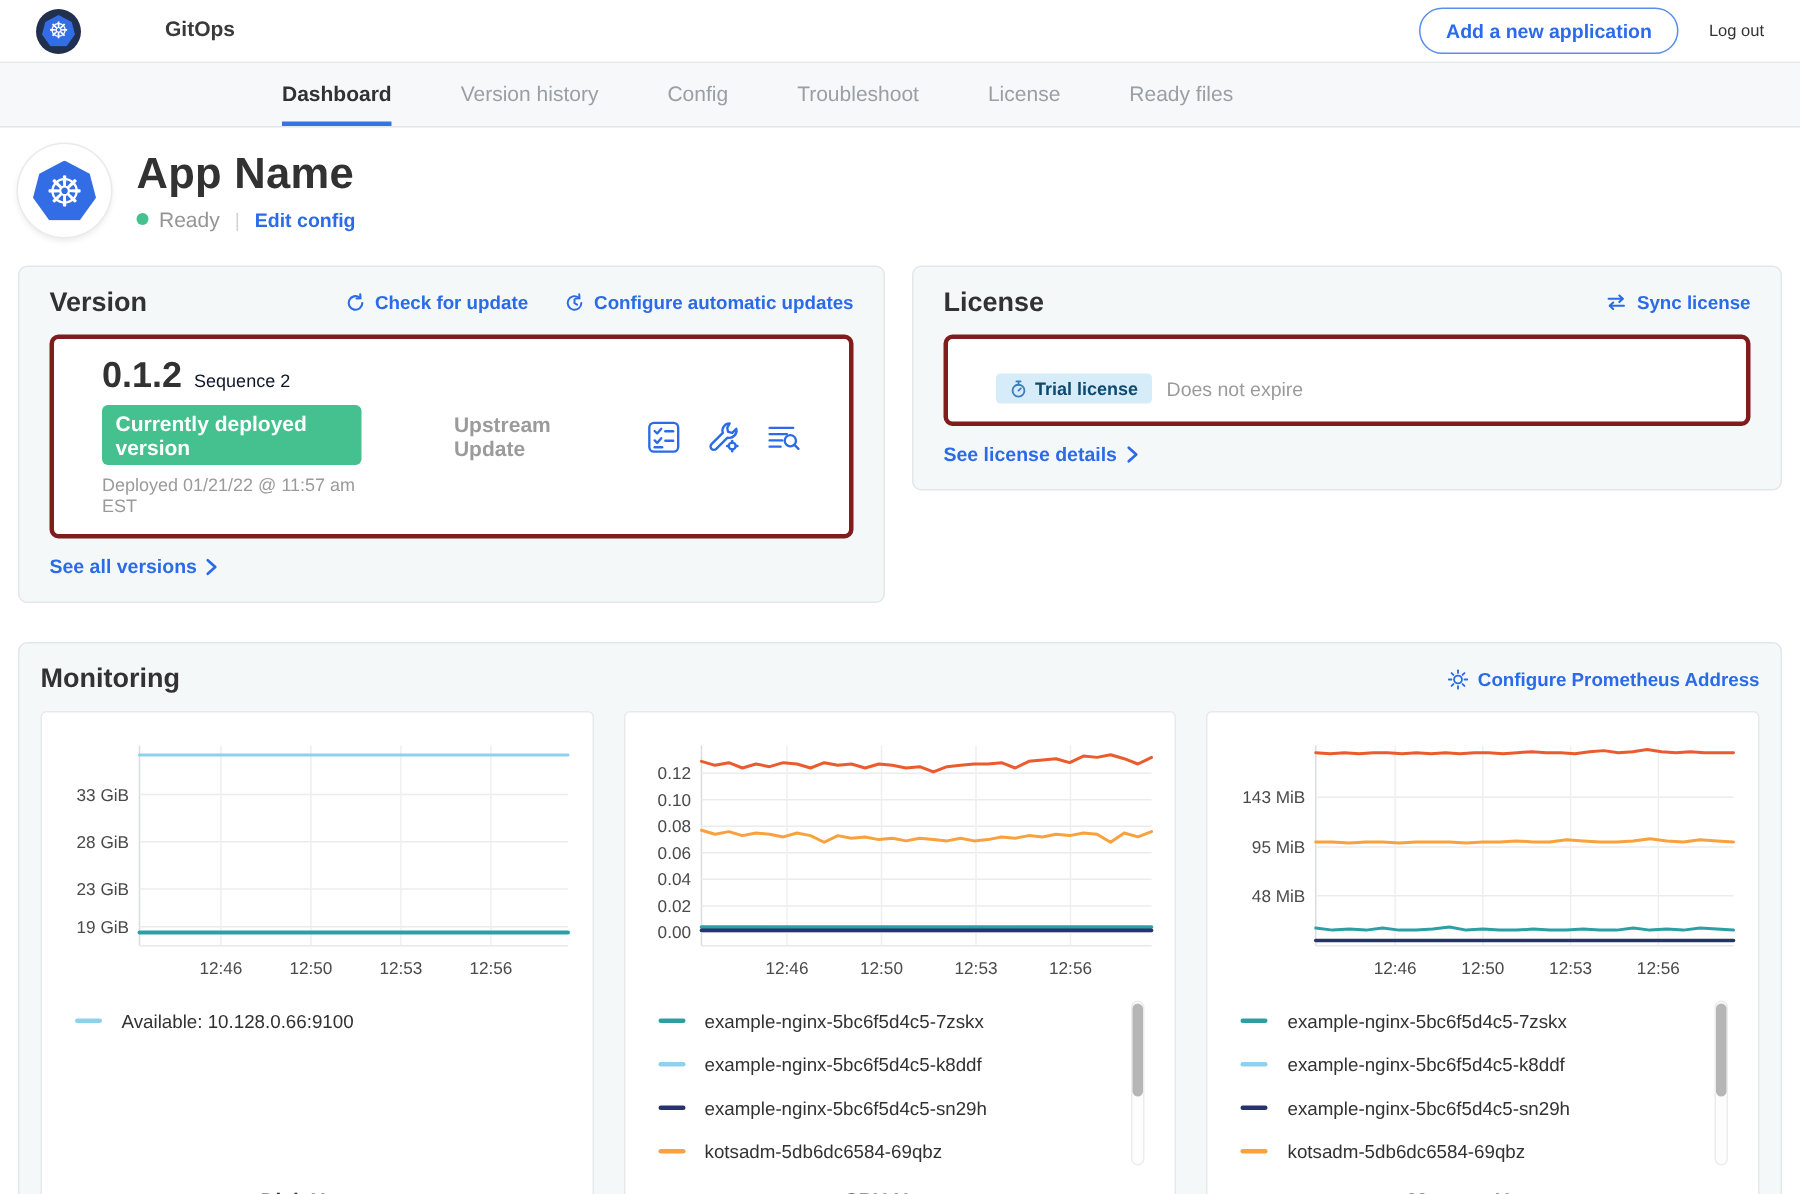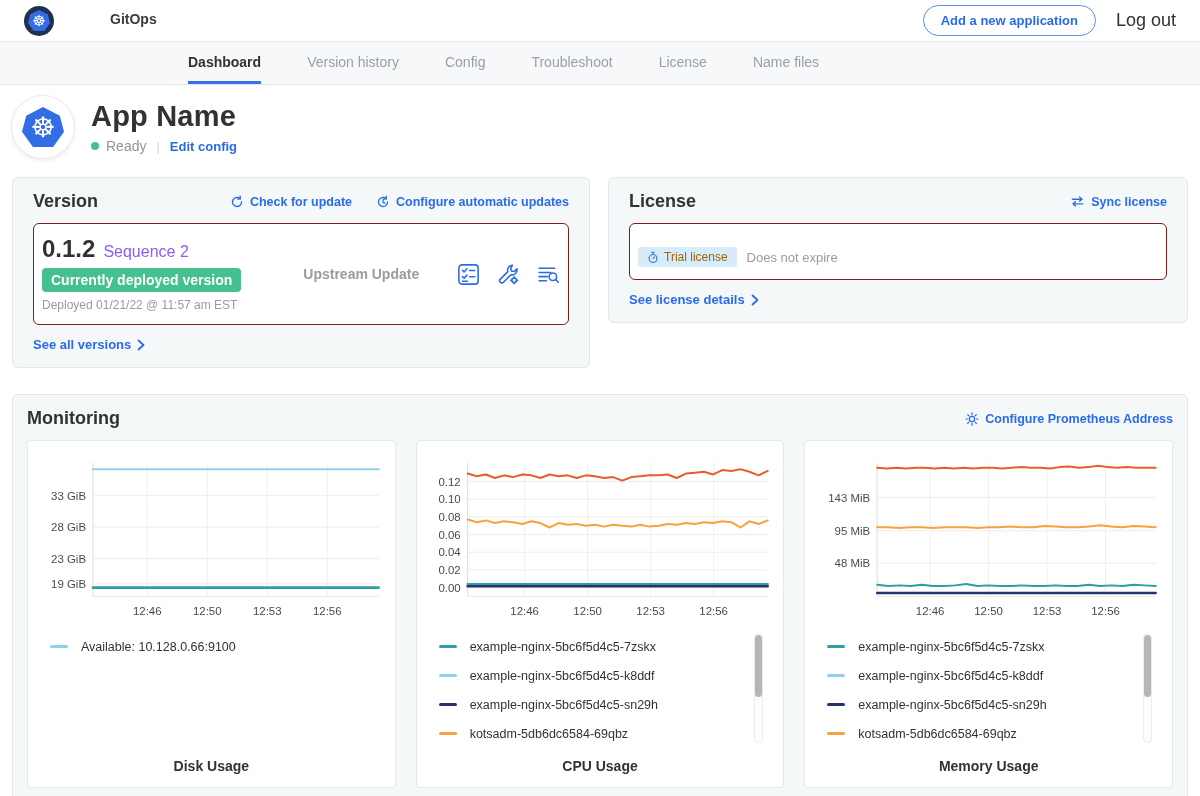--- a/index.html
+++ b/index.html
@@ -12,21 +12,21 @@
   
   .topnav { height:42px; display:flex; align-items:stretch; border-bottom:1px solid #e7e9ea; padding:0 24px; background:#fff; }
   .logo-badge { align-self:center; width:30px; height:30px; border-radius:50%; background:#22304f; display:flex; align-items:center; justify-content:center; }
   .hept { clip-path:polygon(50% 0%,90% 22%,100% 62%,74% 100%,26% 100%,0% 62%,10% 22%); background:#326de6; color:#fff; display:flex; align-items:center; justify-content:center; }
   .logo-badge .hept { width:22px; height:21px; font-size:15px; line-height:1; }
   .topnav-tabs { display:flex; margin-left:42px; }
   .topnav-tab { display:flex; align-items:center; padding:0 14px; font-size:14px; font-weight:600; color:#3a3a3a; border-bottom:3px solid transparent; cursor:pointer; }
   .topnav-tab.active { font-weight:700; border-bottom-color:#3574e2; }
   .topnav-right { margin-left:auto; display:flex; align-items:center; gap:20px; }
   .add-app-btn { background:#fff; border:1px solid #5b8def; color:#2b6be8; font-weight:700; font-size:13px; padding:7px 17px; border-radius:18px; cursor:pointer; font-family:inherit; }
-  .logout { font-size:18px; color:#323232; cursor:pointer; }
+  .logout { font-size:11px; color:#323232; cursor:pointer; }
   
   .subnav { height:43px; background:#f7f8fa; border-bottom:1px solid #e4e7e9; display:flex; align-items:stretch; padding-left:188px; }
   .subtab { display:flex; align-items:center; margin-right:46px; font-size:14px; color:#9a9fa3; border-bottom:3px solid transparent; cursor:pointer; }
   .subtab.active { color:#323232; font-weight:700; border-bottom-color:#3574e2; }
   
   .app-header { display:flex; align-items:center; padding:11px 24px 13px 12px; }
   .app-avatar { width:62px; height:62px; border-radius:50%; background:#fff; box-shadow:0 0 0 1px #e8eaec, 0 2px 5px rgba(0,0,0,.10); display:flex; align-items:center; justify-content:center; }
   .app-avatar .hept { width:42px; height:40px; font-size:28px; }
   .app-info { margin-left:17px; }
   .app-title { margin:0; font-size:29px; font-weight:700; color:#323232; letter-spacing:.2px; }
@@ -38,36 +38,36 @@
   
   .content { padding:6px 12px 0; }
   .cards-row { display:flex; gap:18px; align-items:flex-start; }
   .panel { background:#f4f8f9; border:1px solid #e2e7e9; border-radius:6px; padding:13px 20px 14px; }
   .version-panel { width:578px; flex:none; }
   .license-panel { flex:1; }
   .panel-head { display:flex; align-items:center; }
   .panel-title { font-size:18px; font-weight:700; }
   .head-links { margin-left:auto; display:flex; gap:24px; }
   .head-links .blue-link { font-size:12.5px; }
-  .inner-card { background:#fff; border:1px solid #7f1d1d; border-radius:6px; margin-top:11px; padding:12px 8px;gap:28px; }
+  .inner-card { background:#fff; border:3px solid #7f1d1d; border-radius:6px; margin-top:11px; padding:12px 32px;gap:28px; }
   .version-inner { display:flex; align-items:center; }
   .vnum-row { display:flex; align-items:baseline; }
   .version-num { font-size:24px; font-weight:700; line-height:26px; }
-  .seq { font-size:16px; color:#8b5cf6; margin-left:8px; }
+  .seq { font-size:12px; color:#0f172a; margin-left:8px; }
   .green-badge { display:inline-block; background:#44c18e; color:#fff; font-size:14px; font-weight:700; padding:4px 9px; border-radius:4px; margin-top:6px; }
   .deployed { font-size:12px; color:#9b9b9b; margin-top:6px; }
   .upstream { font-size:14px; font-weight:600; color:#9b9b9b; margin-left:34px; }
   .icon-row { margin-left:auto; display:flex; gap:17px; align-items:center; }
   .vicon { width:23px; height:23px; color:#2b6be8; cursor:pointer; }
   .see-link { margin-top:10px;text-decoration:underline; }
   .customer-row { display:flex; align-items:center; }
   .customer-name { font-size:17px; font-weight:700; }
   .channel-badge { margin-left:10px; background:#eef6fc; color:#6d9cb8; font-size:11px; font-weight:600; padding:3px 8px; border-radius:3px; }
   .trial-row { margin-top:11px; display:flex; align-items:center; }
-  .trial-badge { background:#d7ecf9; color:#a16207; font-weight:400; font-size:12px; padding:3px 9px; border-radius:3px; display:inline-flex; align-items:center; gap:5px; }
+  .trial-badge { background:#d7ecf9; color:#0c4a6e; font-weight:700; font-size:12px; padding:3px 9px; border-radius:3px; display:inline-flex; align-items:center; gap:5px; }
   .expiry { margin-left:10px; font-size:13px; color:#9b9b9b; }
   
   .monitoring { margin-top:26px; background:#f4f8f9; border:1px solid #e2e7e9; border-radius:6px; padding:13px 14px 18px; }
   .charts-row { display:flex; gap:20px; margin-top:11px; }
   .chart-card { flex:1; background:#fff; border:1px solid #e7eaec; border-radius:4px; padding:12px 8px 13px; display:flex; flex-direction:column; min-height:348px; }
   .chart-svg { width:100%; display:block; }
   .legend { margin:10px 0 0 14px; position:relative; padding-right:30px; }
   .legend-item { display:flex; align-items:center; gap:13px; height:29px; }
   .dash { width:18px; height:3px; border-radius:2px; flex:none; }
   .legend-label { font-size:12.5px; color:#323232; }
@@ -90,21 +90,21 @@
     <span class="logout">Log out</span>
   </div>
 </div>
 
 <div class="subnav">
     <div class="subtab active">Dashboard</div>
     <div class="subtab">Version history</div>
     <div class="subtab">Config</div>
     <div class="subtab">Troubleshoot</div>
     <div class="subtab">License</div>
-    <div class="subtab">Name files</div>
+    <div class="subtab">Ready files</div>
   </div>
 
 <div class="app-header">
   <div class="app-avatar">
     <div class="hept">☸</div>
   </div>
   <div class="app-info">
     <h1 class="app-title">App Name</h1>
     <div class="status-row">
       <span class="dot"></span>

